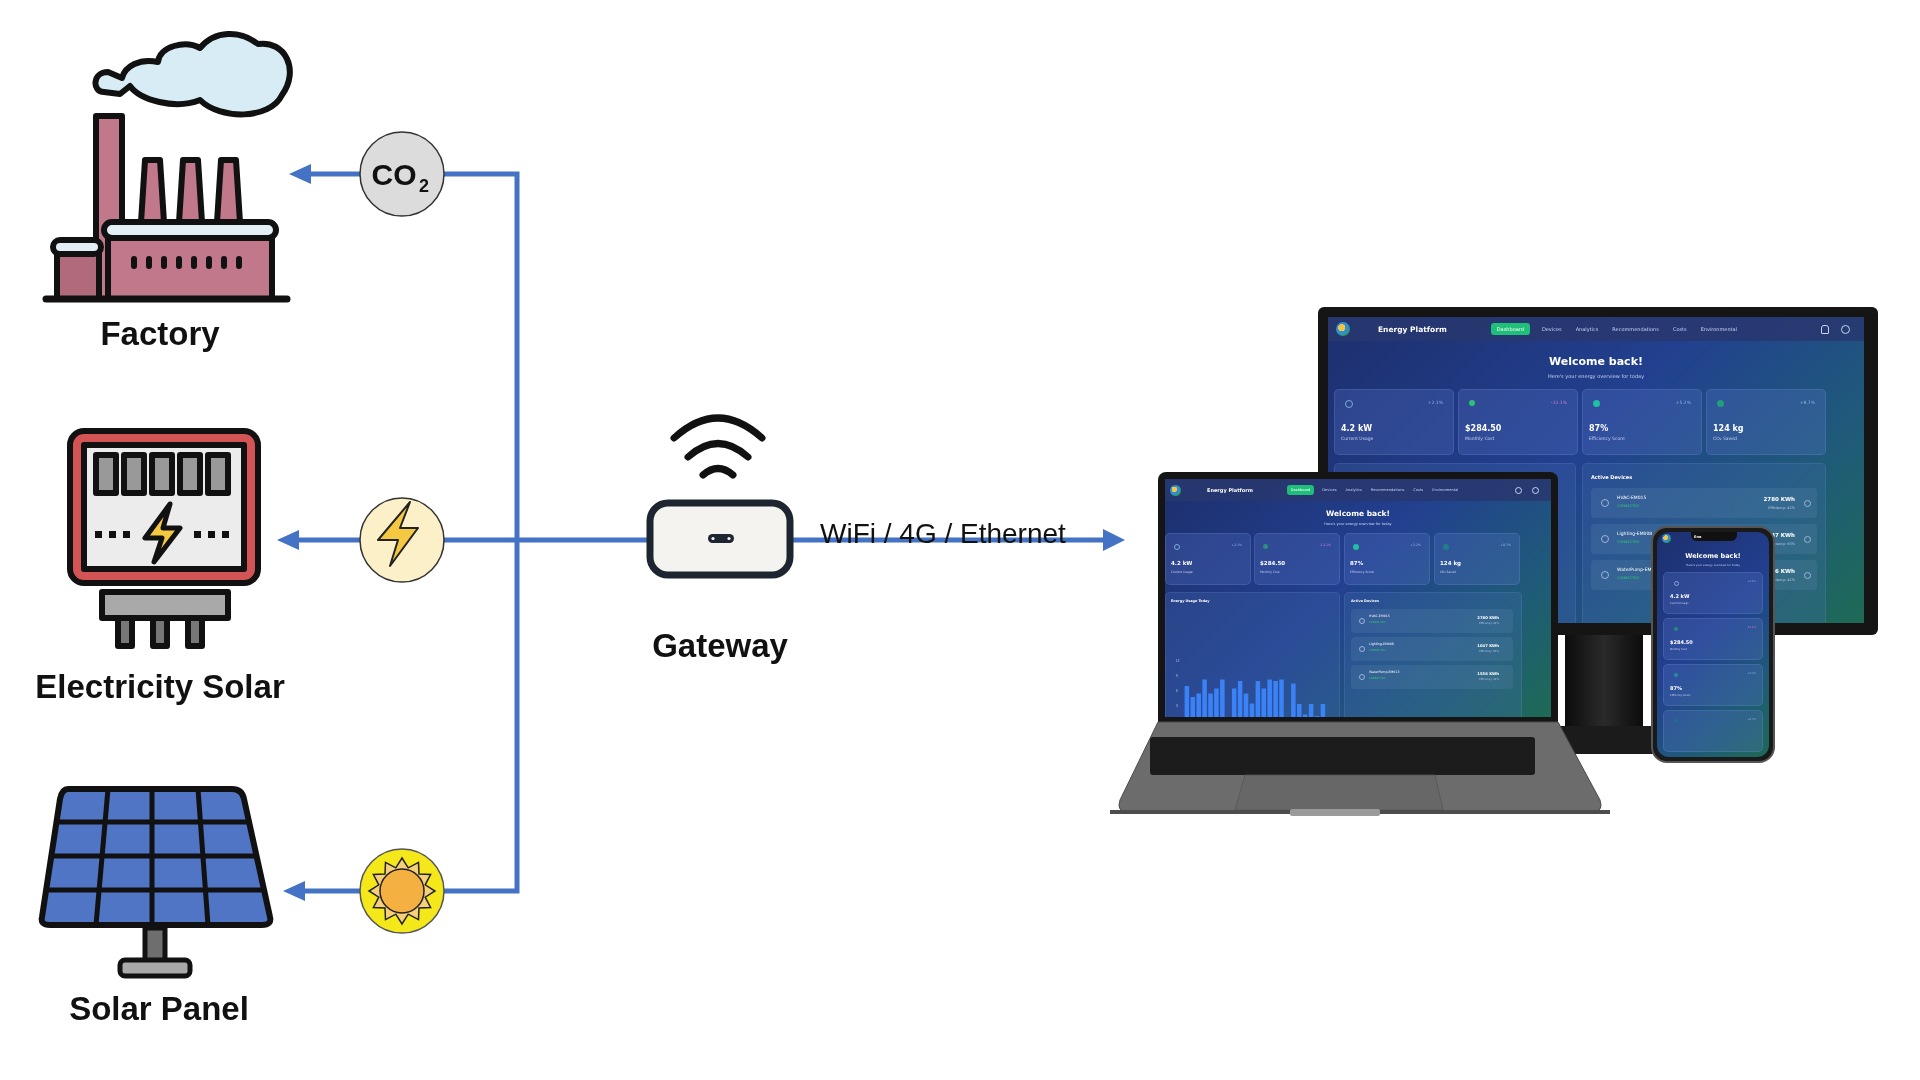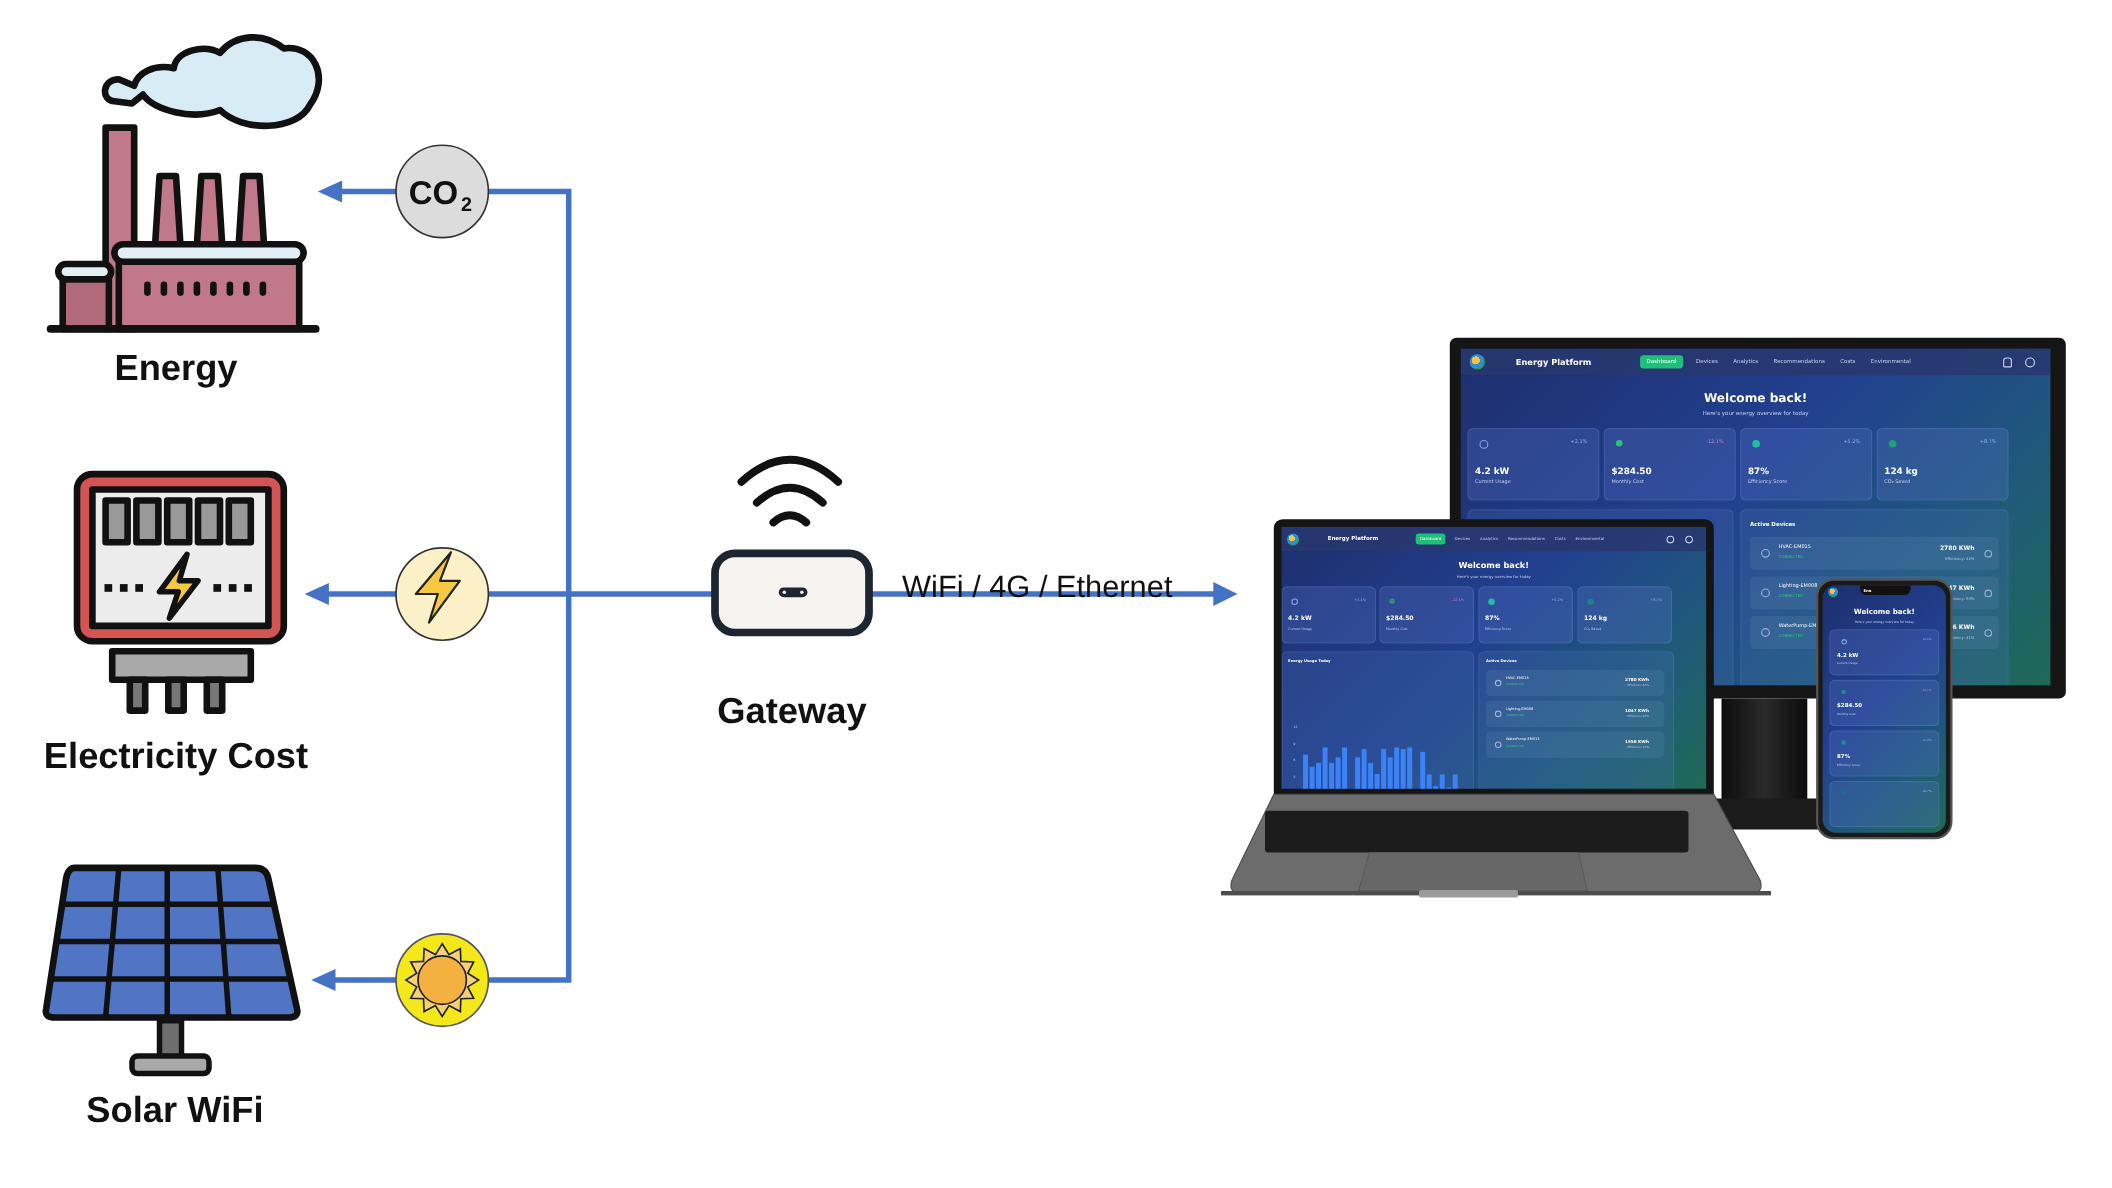--- a/index.html
+++ b/index.html
@@ -138,23 +138,23 @@
     <circle cx="713" cy="538.5" r="1.6" fill="#f5f3ef"></circle>
       <circle cx="729" cy="538.5" r="1.6" fill="#f5f3ef"></circle>
   </g>
   <g fill="none" stroke="#111" stroke-width="7" stroke-linecap="round">
     <path d="M674,438 Q718,398 762,438"></path>
     <path d="M688,457 Q718,430 748,457"></path>
     <path d="M703,475 Q718,462 733,475"></path>
   </g>
 </svg>
 
-<div class="node-label" style="left:160px;top:315px;">Energy</div>
-<div class="node-label" style="left:160px;top:668px;">Electricity Cost</div>
-<div class="node-label" style="left:159px;top:990px;">Solar WiFi</div>
+<div class="node-label" style="left:160px;top:315px;">Factory</div>
+<div class="node-label" style="left:160px;top:668px;">Electricity Solar</div>
+<div class="node-label" style="left:159px;top:990px;">Solar Panel</div>
 <div class="node-label" style="left:720px;top:627px;">Gateway</div>
 <div class="conn-label" style="left:820px;top:498px;">WiFi / 4G / Ethernet</div>
 
 <div class="abs" style="left:1318px;top:307px;width:560px;height:328px;background:#151515;border-radius:6px;">
   <div class="screen" style="left:10px;top:10px;width:536px;height:306px;">
     <div class="nav" style="height:24px;">
       <div class="logo" style="width:14px;height:14px;margin-left:8px;"></div>
       <div class="brand" style="font-size:7.5px;margin-left:8px;">Energy Platform</div>
       <div class="navitem active" style="font-size:5px;margin-left:44px;padding:3px 6px;">Dashboard</div>
       <div class="navitem" style="font-size:5px;margin-left:12px;">Devices</div>

